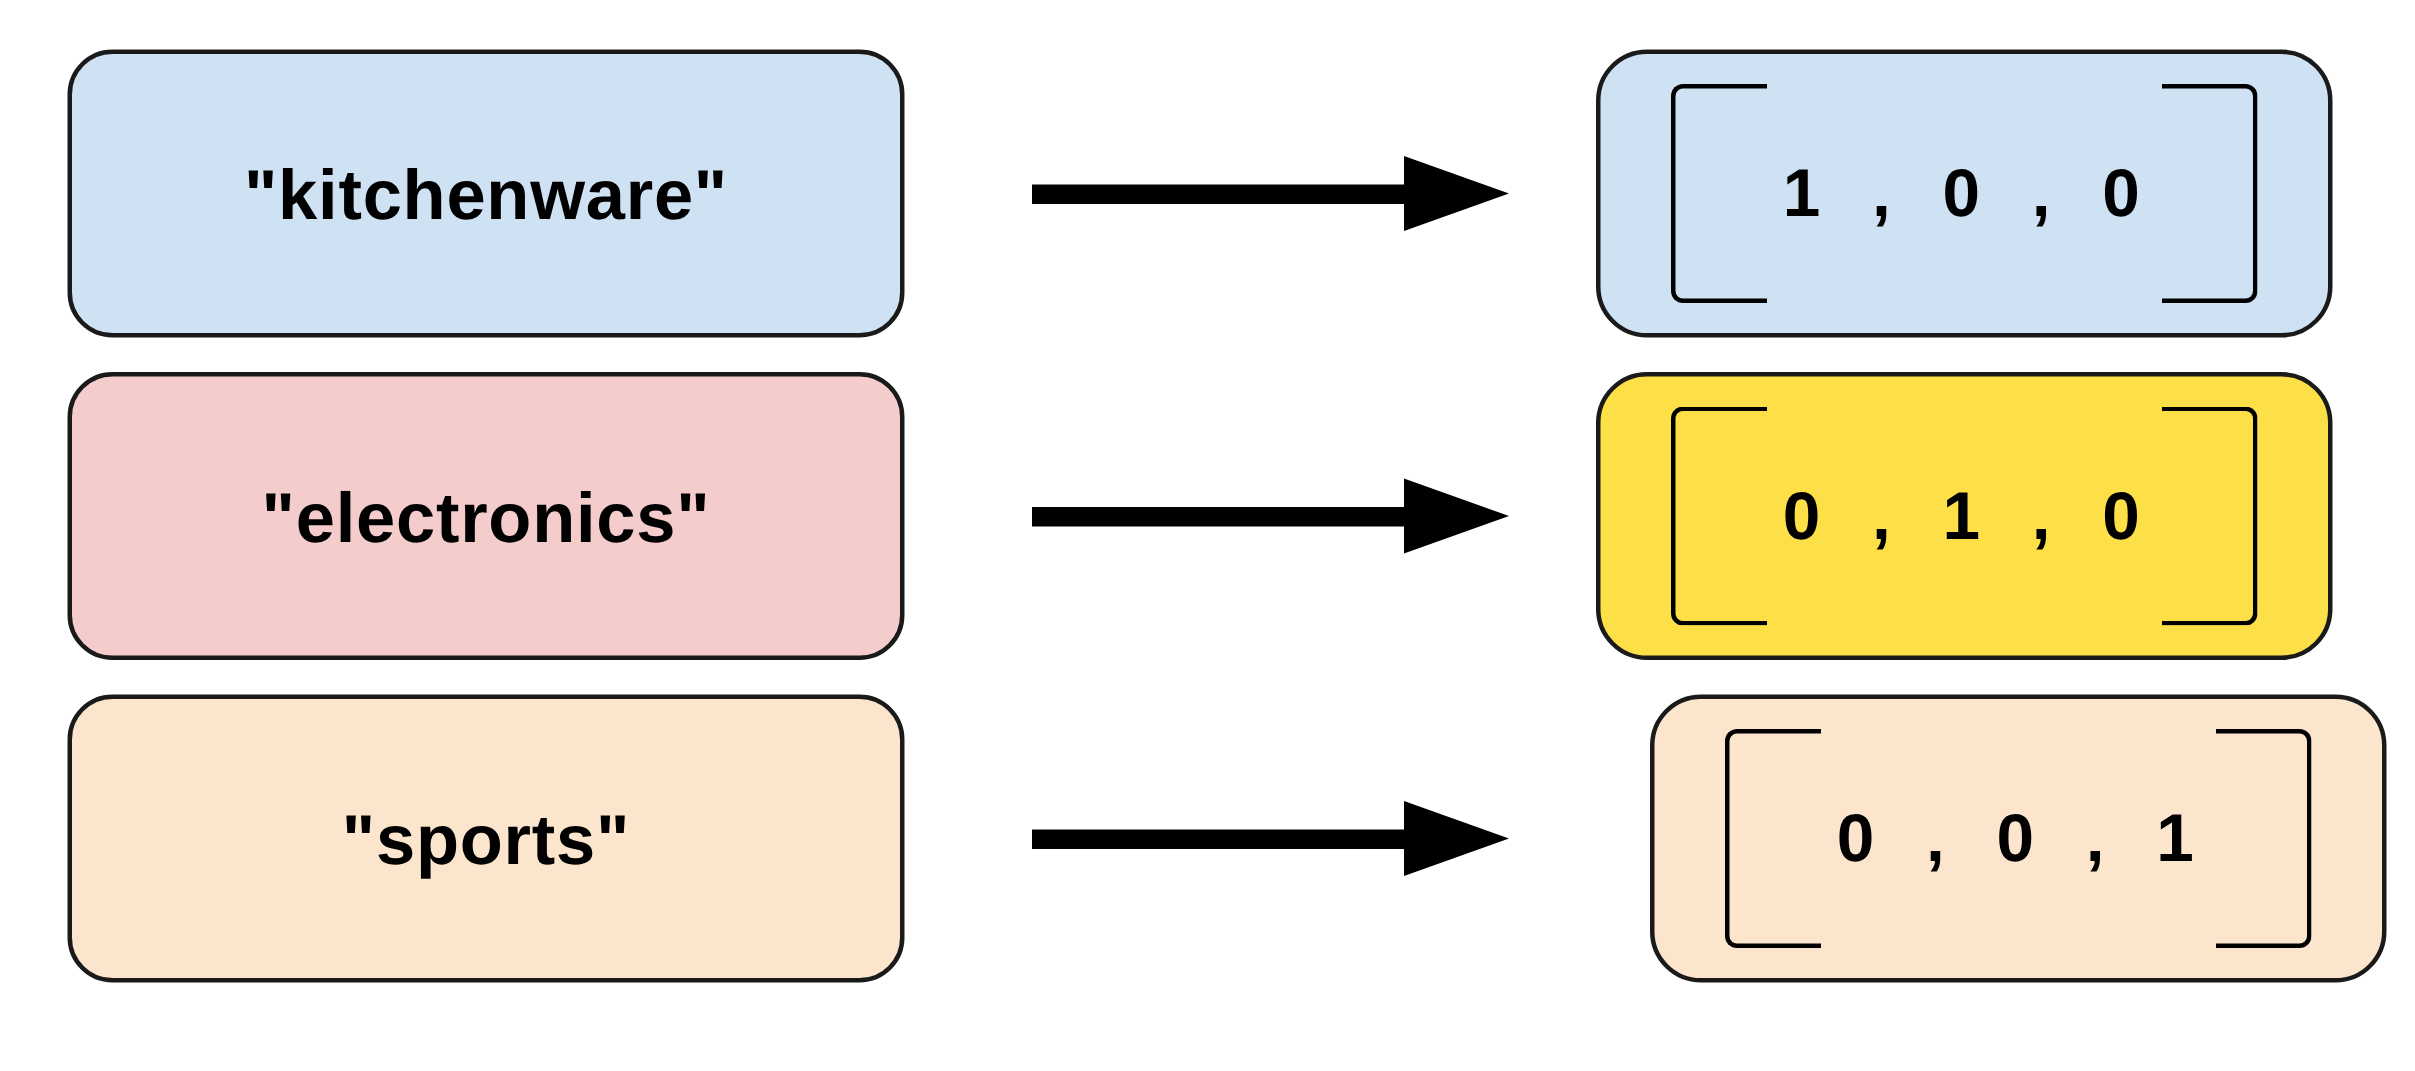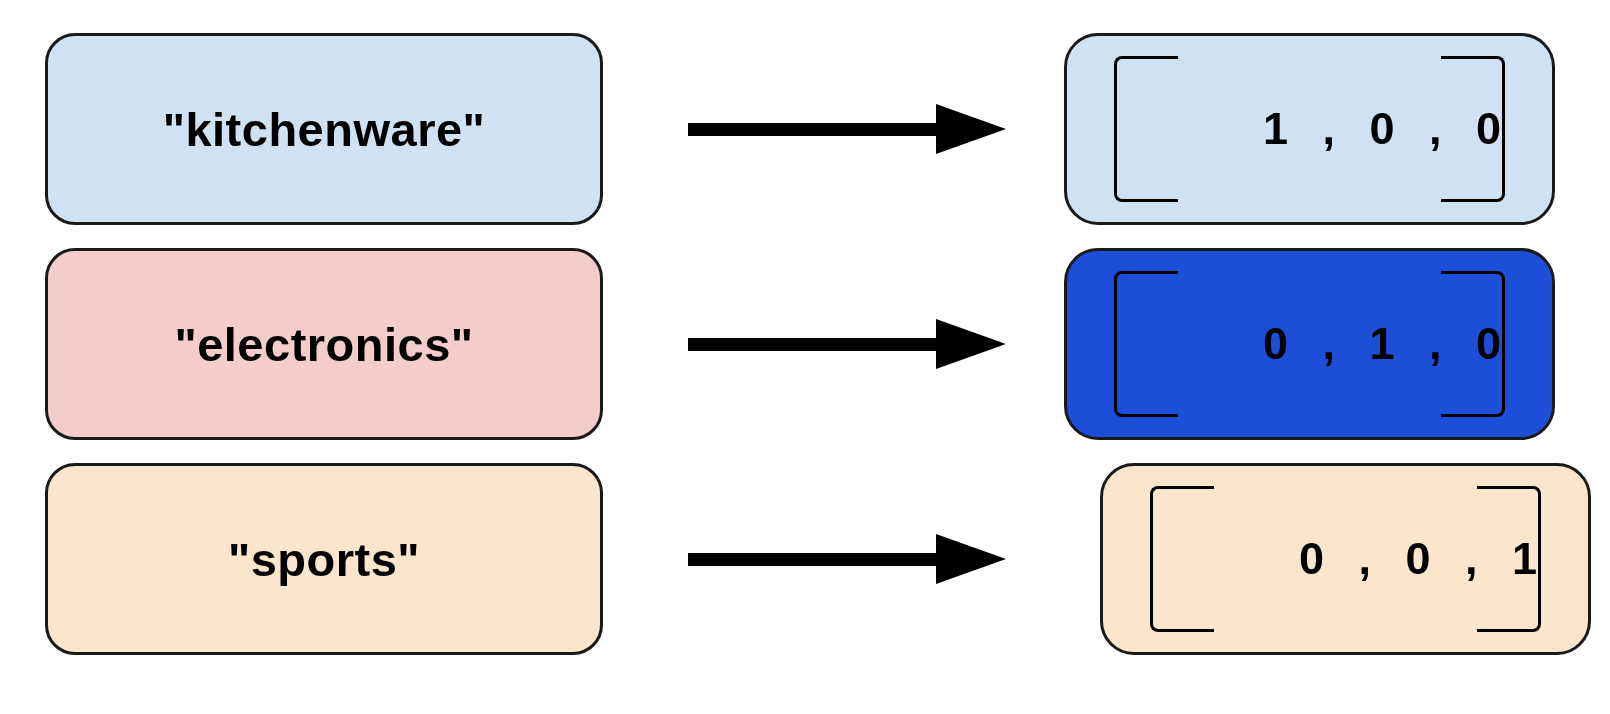--- a/index.html
+++ b/index.html
@@ -68,21 +68,21 @@
     border-radius: 34px;
   }
   .bracket-wrap {
     position: absolute;
     left: 47px;
     right: 47px;
     top: 20px;
     bottom: 20px;
     display: flex;
     align-items: center;
-    justify-content: flex-end;
+    justify-content: center;
   }
   .bracket {
     position: absolute;
     top: 0;
     bottom: 0;
     width: 64px;
     pointer-events: none;
   }
   .bracket.left {
     left: 0;
@@ -135,21 +135,21 @@
   <div class="row r1">
     <div class="label-box" style="background: rgb(244, 204, 204);">
       <span class="label-text">"electronics"</span>
     </div>
     <div class="arrow" style="color: rgb(0, 0, 0);">
       <svg viewBox="0 0 320 60" xmlns="http://www.w3.org/2000/svg">
         <rect x="0" y="24" width="255" height="13" fill="currentColor"></rect>
         <polygon points="248,5 248,55 318,30" fill="currentColor"></polygon>
       </svg>
     </div>
-    <div class="vector-box" style="background: #1d4ed8; padding-left: 36px;">
+    <div class="vector-box" style="background: #fde047; padding-left: 36px;">
       <div class="bracket-wrap">
         <span class="bracket left"></span>
         <span class="vector-text">0 , 1 , 0</span>
         <span class="bracket right"></span>
       </div>
     </div>
   </div>
 
   <div class="row r2">
     <div class="label-box" style="background: rgb(252, 229, 205);">

